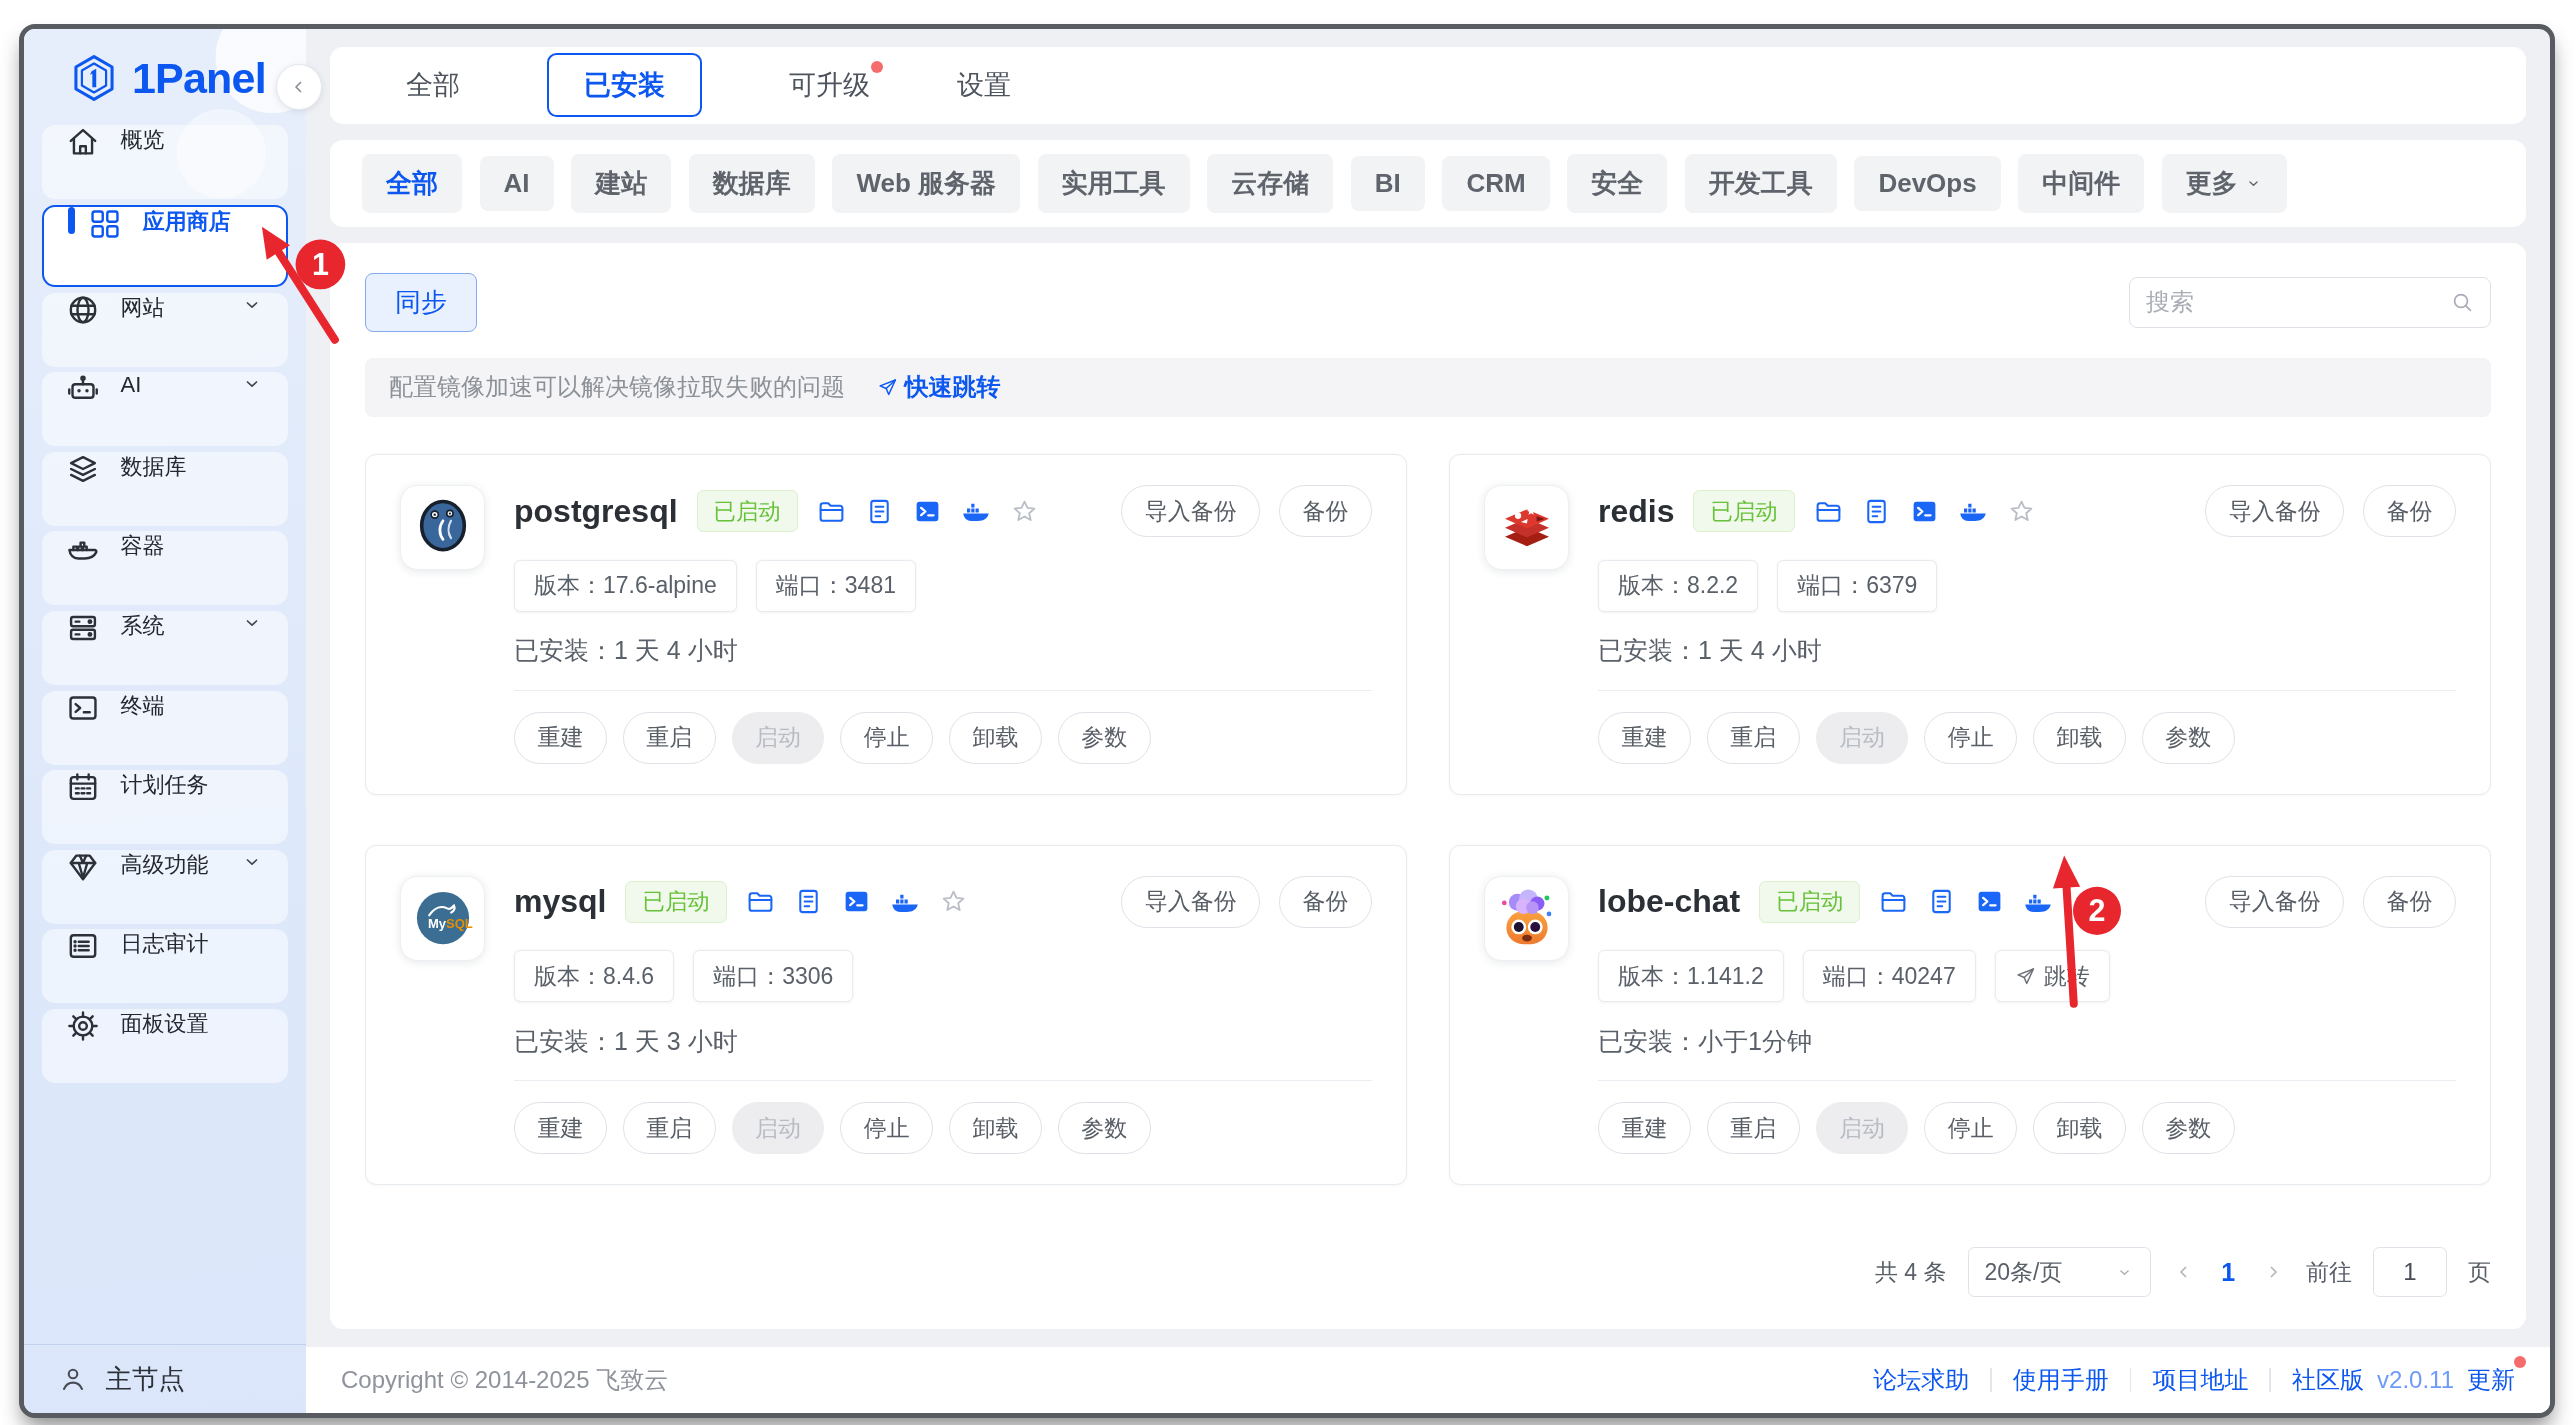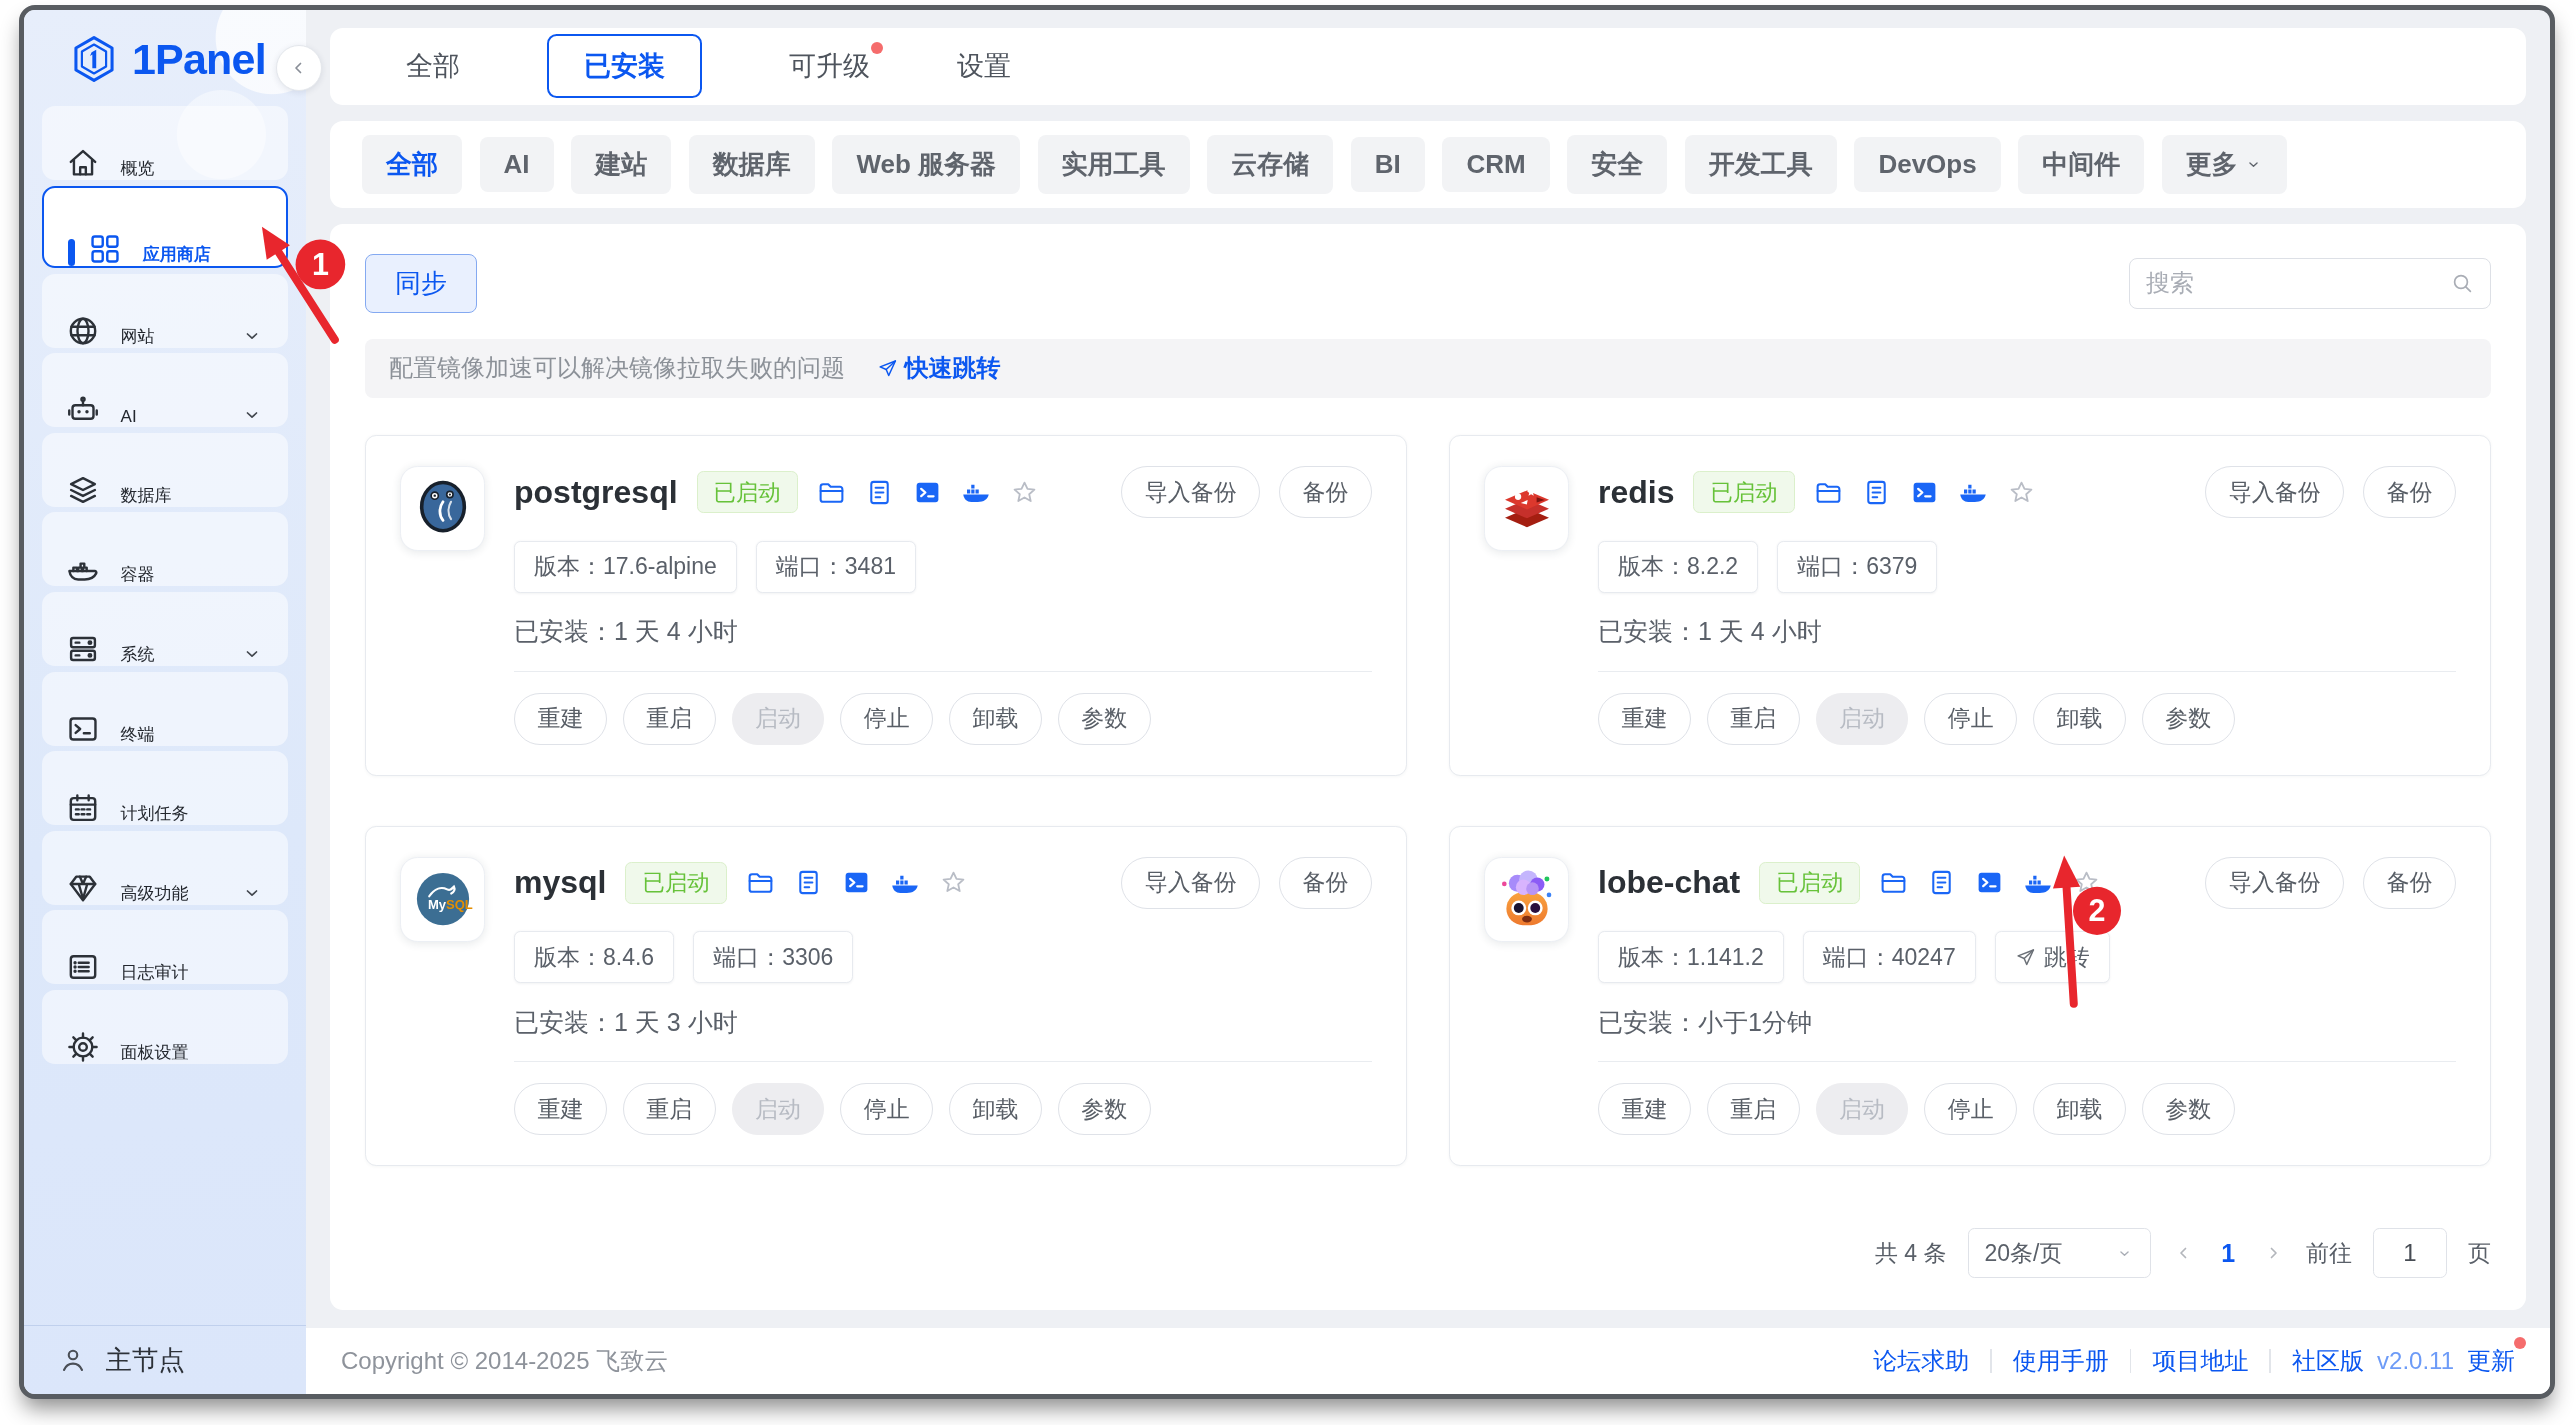--- a/index.html
+++ b/index.html
@@ -1,41 +1,41 @@
 <!DOCTYPE html>
 <html style="font-size:13px"><head>
 <meta charset="utf-8">
 <style>
   * { margin:0; padding:0; box-sizing:border-box; }
   html,body { width:2576px; height:1426px; background:#fff; font-family:"Liberation Sans","DejaVu Sans",sans-serif; overflow:hidden; }
   .page { position:relative; width:2576px; height:1426px; }
 
   
-  .frame { position:absolute; left:19px; top:5px; width:2536px; height:1394px;
+  .frame { position:absolute; left:19px; top:24px; width:2536px; height:1394px;
     border:5.6px solid #585c61; border-radius:16px; overflow:hidden; display:flex;
     box-shadow:0 13px 21px -4.8px rgba(0,0,0,.45); background:#eef0f4; }
 
   
   .ic { fill:none; stroke:currentColor; stroke-width:1.7; stroke-linecap:round; stroke-linejoin:round; display:block; }
 
   
   .sidebar { position:relative; width:282px; flex-shrink:0; display:flex; flex-direction:column;
     background:
       radial-gradient(circle at 88% 2%, rgba(255,255,255,.75) 0 56px, transparent 57px),
       radial-gradient(circle at 70% 9%, rgba(255,255,255,.45) 0 44px, transparent 45px),
       linear-gradient(175deg,#e7eefb 0%,#dde8fa 60%,#dbe6fa 100%); }
   .logo-row { display:flex; align-items:center; gap:13px; margin:24px 0 22.4px 45px; cursor:pointer; }
   .logo-mark { color:#0b57f0; }
   .logo-text { font-size:43px; font-weight:800; color:#0b57f0; letter-spacing:-0.8px; }
   .collapse-btn { position:absolute; left:252px; top:35px; width:46px; height:46px; border-radius:50%;
     background:#fff; border:1.6px solid #e4e7ec; box-shadow:0 1.6px 6.4px rgba(30,40,70,.10);
     display:grid; place-items:center; color:#8a8f98; z-index:30; cursor:pointer; }
   .side-nav { flex:1; padding:0 17.6px; overflow:hidden; }
   .side-item { height:74px; border-radius:13px; background:rgba(255,255,255,.5); margin-bottom:5.6px;
-    display:flex; align-items:flex-end; padding:0 24px; font-size:17px; color:#23272e; cursor:pointer; }
+    display:flex; align-items:flex-start; padding:0 24px; font-size:22px; color:#23272e; cursor:pointer; }
   .side-item .icw { color:#2c3138; margin-right:21px; display:flex; }
   .side-item.active { background:#fff; border:2.4px solid #0b57f0; color:#0b57f0; font-weight:600; height:82px; }
   .side-item.active .icw { color:#0b57f0; }
   .active-bar { width:7.2px; height:27px; border-radius:4px; background:#0b57f0; margin-right:13px; }
   .side-chevron { margin-left:auto; color:#42474e; display:flex; }
   .side-footer { border-top:1.6px solid rgba(170,190,225,.55); height:69px; flex-shrink:0;
     display:flex; align-items:center; gap:17.6px; padding:0 34px; font-size:26.4px; color:#2c3138; cursor:pointer; }
 
   
   .main { flex:1; display:flex; flex-direction:column; min-width:0; }

